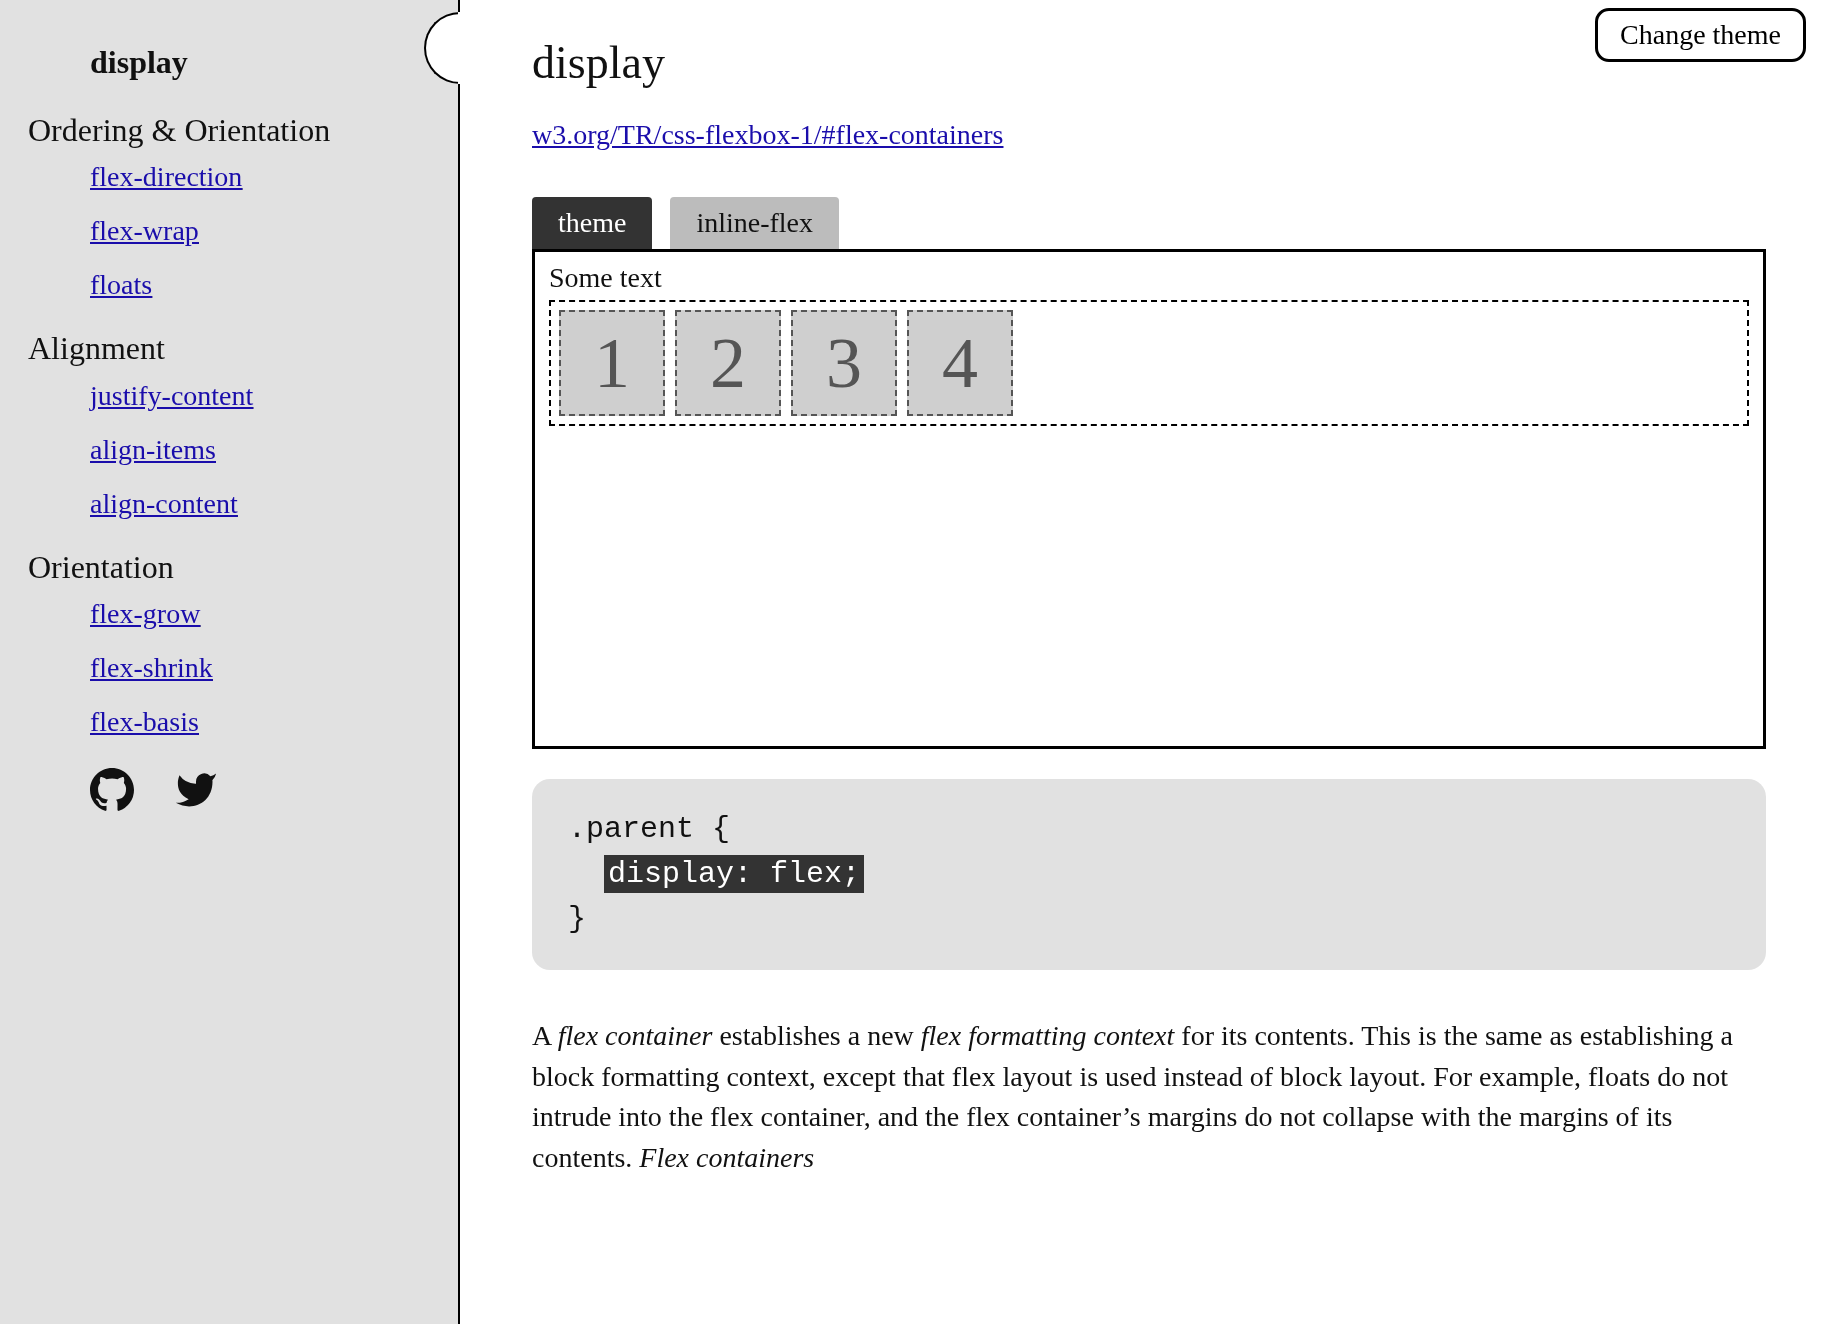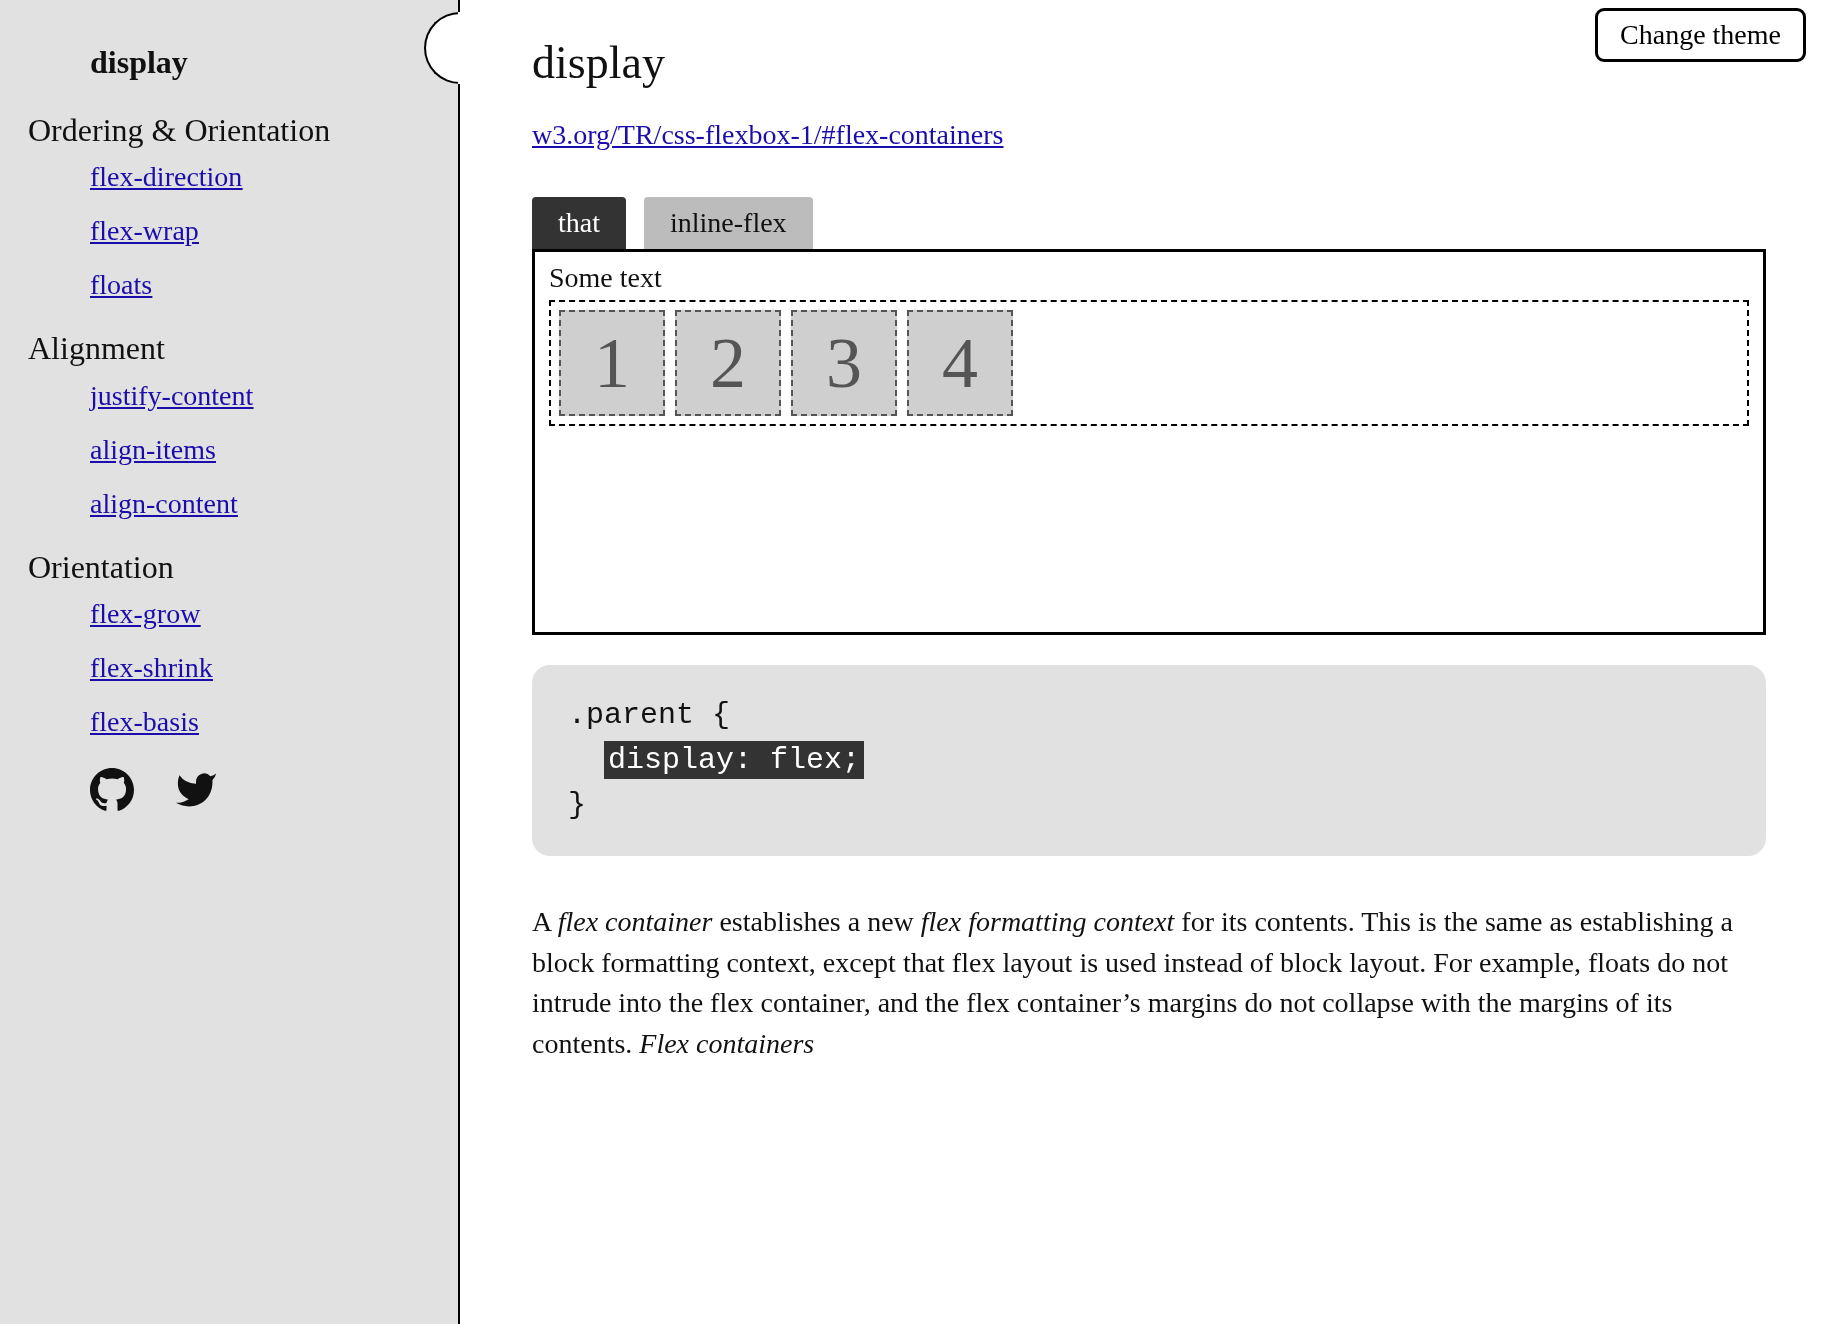--- a/index.html
+++ b/index.html
@@ -85,21 +85,21 @@
     padding: 24px 72px 0 72px;
     position: relative;
     overflow: hidden;
   }
   .change-theme {
     position: absolute;
     top: 8px; right: 32px;
     font-size: 28px;
     background: #fff;
     border: 3px solid #000;
-    border-radius: 9px;
+    border-radius: 14px;
     padding: 8px 22px;
     font-family: inherit;
     cursor: pointer;
   }
   .page-title { font-size: 46px; margin: 12px 0 30px 0; font-weight: normal; }
   .spec-link  { font-size: 28px; color:#1a0dab; text-decoration: underline; display:inline-block; margin-bottom: 46px;}
 
   
   .tabs { display:flex; gap: 18px; margin-bottom: 0; }
   .tab {
@@ -109,21 +109,21 @@
     cursor: pointer;
     font-family: inherit;
     border-radius: 4px 4px 0 0;
   }
   .tab.active   { background:#333; color:#fff; }
   .tab.inactive { background:#bcbcbc; color:#111; }
 
   
   .demo {
     border: 3px solid #000;
-    height: 386px;
+    height: 500px;
     padding: 10px 14px;
   }
   .demo-label { font-size: 28px; margin-bottom: 6px; }
   .flex-parent {
     border: 2px dashed #000;
     padding: 8px;
     display: flex;
     gap: 10px;
     width: 100%;
   }
@@ -203,21 +203,21 @@
 
 <main class="main">
 
   <button class="change-theme">Change theme</button>
 
   <h1 class="page-title">display</h1>
 
   <a href="#" class="spec-link">w3.org/TR/css-flexbox-1/#flex-containers</a>
 
   <div class="tabs">
-    <button class="tab active">that</button>
+    <button class="tab active">theme</button>
     <button class="tab inactive">inline-flex</button>
   </div>
 
   <div class="demo">
     <div class="demo-label">Some text</div>
     <div class="flex-parent">
       <div class="flex-child">1</div>
       <div class="flex-child">2</div>
       <div class="flex-child">3</div>
       <div class="flex-child">4</div>

